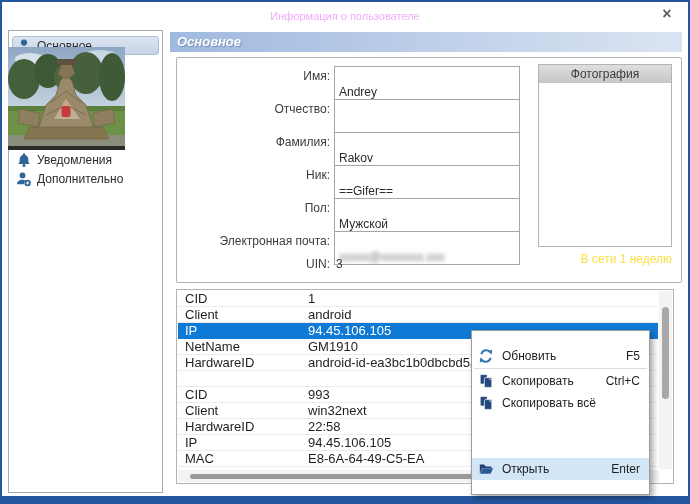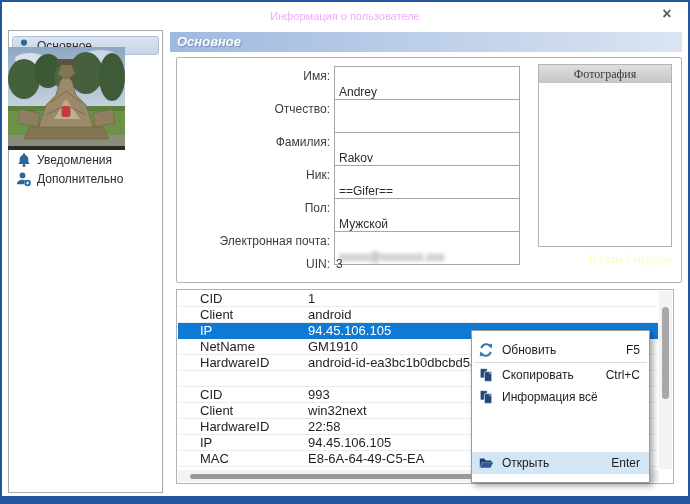--- a/index.html
+++ b/index.html
@@ -39,43 +39,43 @@
              overflow:hidden; white-space:nowrap; }
   .blurred { filter:blur(2.3px); color:#777; }
   .uin-label { position:absolute; left:180px; width:150px; text-align:right; top:257px;
                font-size:12px; color:#3c3c3c; }
   .uin-value { position:absolute; left:336px; top:257px; font-size:12px; color:#3c3c3c; }
 
   
   .photo-box { position:absolute; left:538px; top:64px; width:134px; height:183px;
                border:1px solid #b3b3b3; background:#fff; }
   .photo-header { height:18px; background:linear-gradient(#dedede,#c6c6c6); font-size:12px;
-                  color:#3a3a3a; text-align:center; line-height:18px;font-family:Liberation Serif, serif; }
+                  color:#3a3a3a; text-align:center; line-height:18px; }
   .photo-img { position:absolute; left:8px; top:47px; width:117px; height:103px; display:block; }
-  .online-status { position:absolute; right:18px; top:252px; font-size:12px; color:#fef9c3;font-family:Liberation Serif, serif; }
+  .online-status { position:absolute; right:18px; top:252px; font-size:12px; color:#fde047; }
 
   
   .info-table { position:absolute; left:176px; top:289px; width:498px; height:195px;
                 border:1px solid #b3b3b3; background:#fff; }
   .rows { position:absolute; left:1px; top:1px; right:15px; }
   .t-row { display:flex; height:16px; line-height:15px; font-size:13px; color:#1f1f1f;
            border-bottom:1px solid #ececec; cursor:default; }
-  .t-row .cell-name { width:130px; padding-left:22px; overflow:hidden; white-space:nowrap; }
+  .t-row .cell-name { width:130px; padding-left:7px; overflow:hidden; white-space:nowrap; }
   .t-row .cell-value { flex:1; overflow:hidden; white-space:nowrap; }
   .t-row.selected { background:#0f7ad6; color:#fff; border-bottom-color:#0f7ad6; }
   .vscroll { position:absolute; top:1px; right:1px; bottom:14px; width:13px; background:#f3f3f3; }
   .vscroll .thumb { position:absolute; left:3px; top:16px; width:7px; height:92px;
                     background:#a8a8a8; border-radius:4px; }
   .hscroll { position:absolute; left:1px; right:14px; bottom:1px; height:12px; background:#f3f3f3; }
   .hscroll .thumb { position:absolute; left:12px; right:28px; top:4px; height:5px;
                     background:#9a9a9a; border-radius:3px; }
 
   
   .context-menu { position:absolute; left:471px; top:330px; width:179px; background:#fff;
-                  border:1px solid #9c9c9c; box-shadow:3px 3px 6px rgba(0,0,0,.35); padding:8px 0; }
+                  border:1px solid #9c9c9c; box-shadow:3px 3px 6px rgba(0,0,0,.35); padding:14px 0; }
   .menu-item { display:flex; align-items:center; height:22px; padding:0 9px 0 6px; gap:8px;
                font-size:12px; color:#1e1e1e; cursor:default; }
   .menu-item.highlighted { background:#d3e6f6;margin-top:44px; }
   .menu-item .m-label { flex:1; }
   .menu-sep { height:1px; background:#dcdcdc; margin:1px 2px; }
 </style>
 </head>
 <body>
 
 <div class="window">
@@ -315,21 +315,21 @@
     <div class="menu-item">
       <span class="icon16">
         <svg viewBox="0 0 16 16">
             <g fill="#24477a" stroke="#fff" stroke-width=".7">
               <rect x="2.2" y="1.6" width="7" height="9.4" rx="1"></rect>
               <rect x="6.4" y="4.6" width="7.4" height="9.8" rx="1"></rect>
             </g>
             <polygon points="11.4,4.6 13.8,7 11.4,7" fill="#9fc0df"></polygon>
           </svg>
       </span>
-      <span class="m-label">Информация всё</span>
+      <span class="m-label">Скопировать всё</span>
       <span class="m-shortcut"></span>
     </div>
     <div class="menu-item highlighted">
       <span class="icon16">
         <svg viewBox="0 0 16 16">
             <polygon points="1.8,3.6 6.2,3.6 7.7,5.4 13.4,5.4 13.4,6.9 4.3,6.9 1.8,12.4" fill="#1d3f6d"></polygon>
             <polygon points="4.7,7.3 15.2,7.3 12.6,12.8 2,12.8" fill="#2a5a94"></polygon>
           </svg>
       </span>
       <span class="m-label">Открыть</span>

